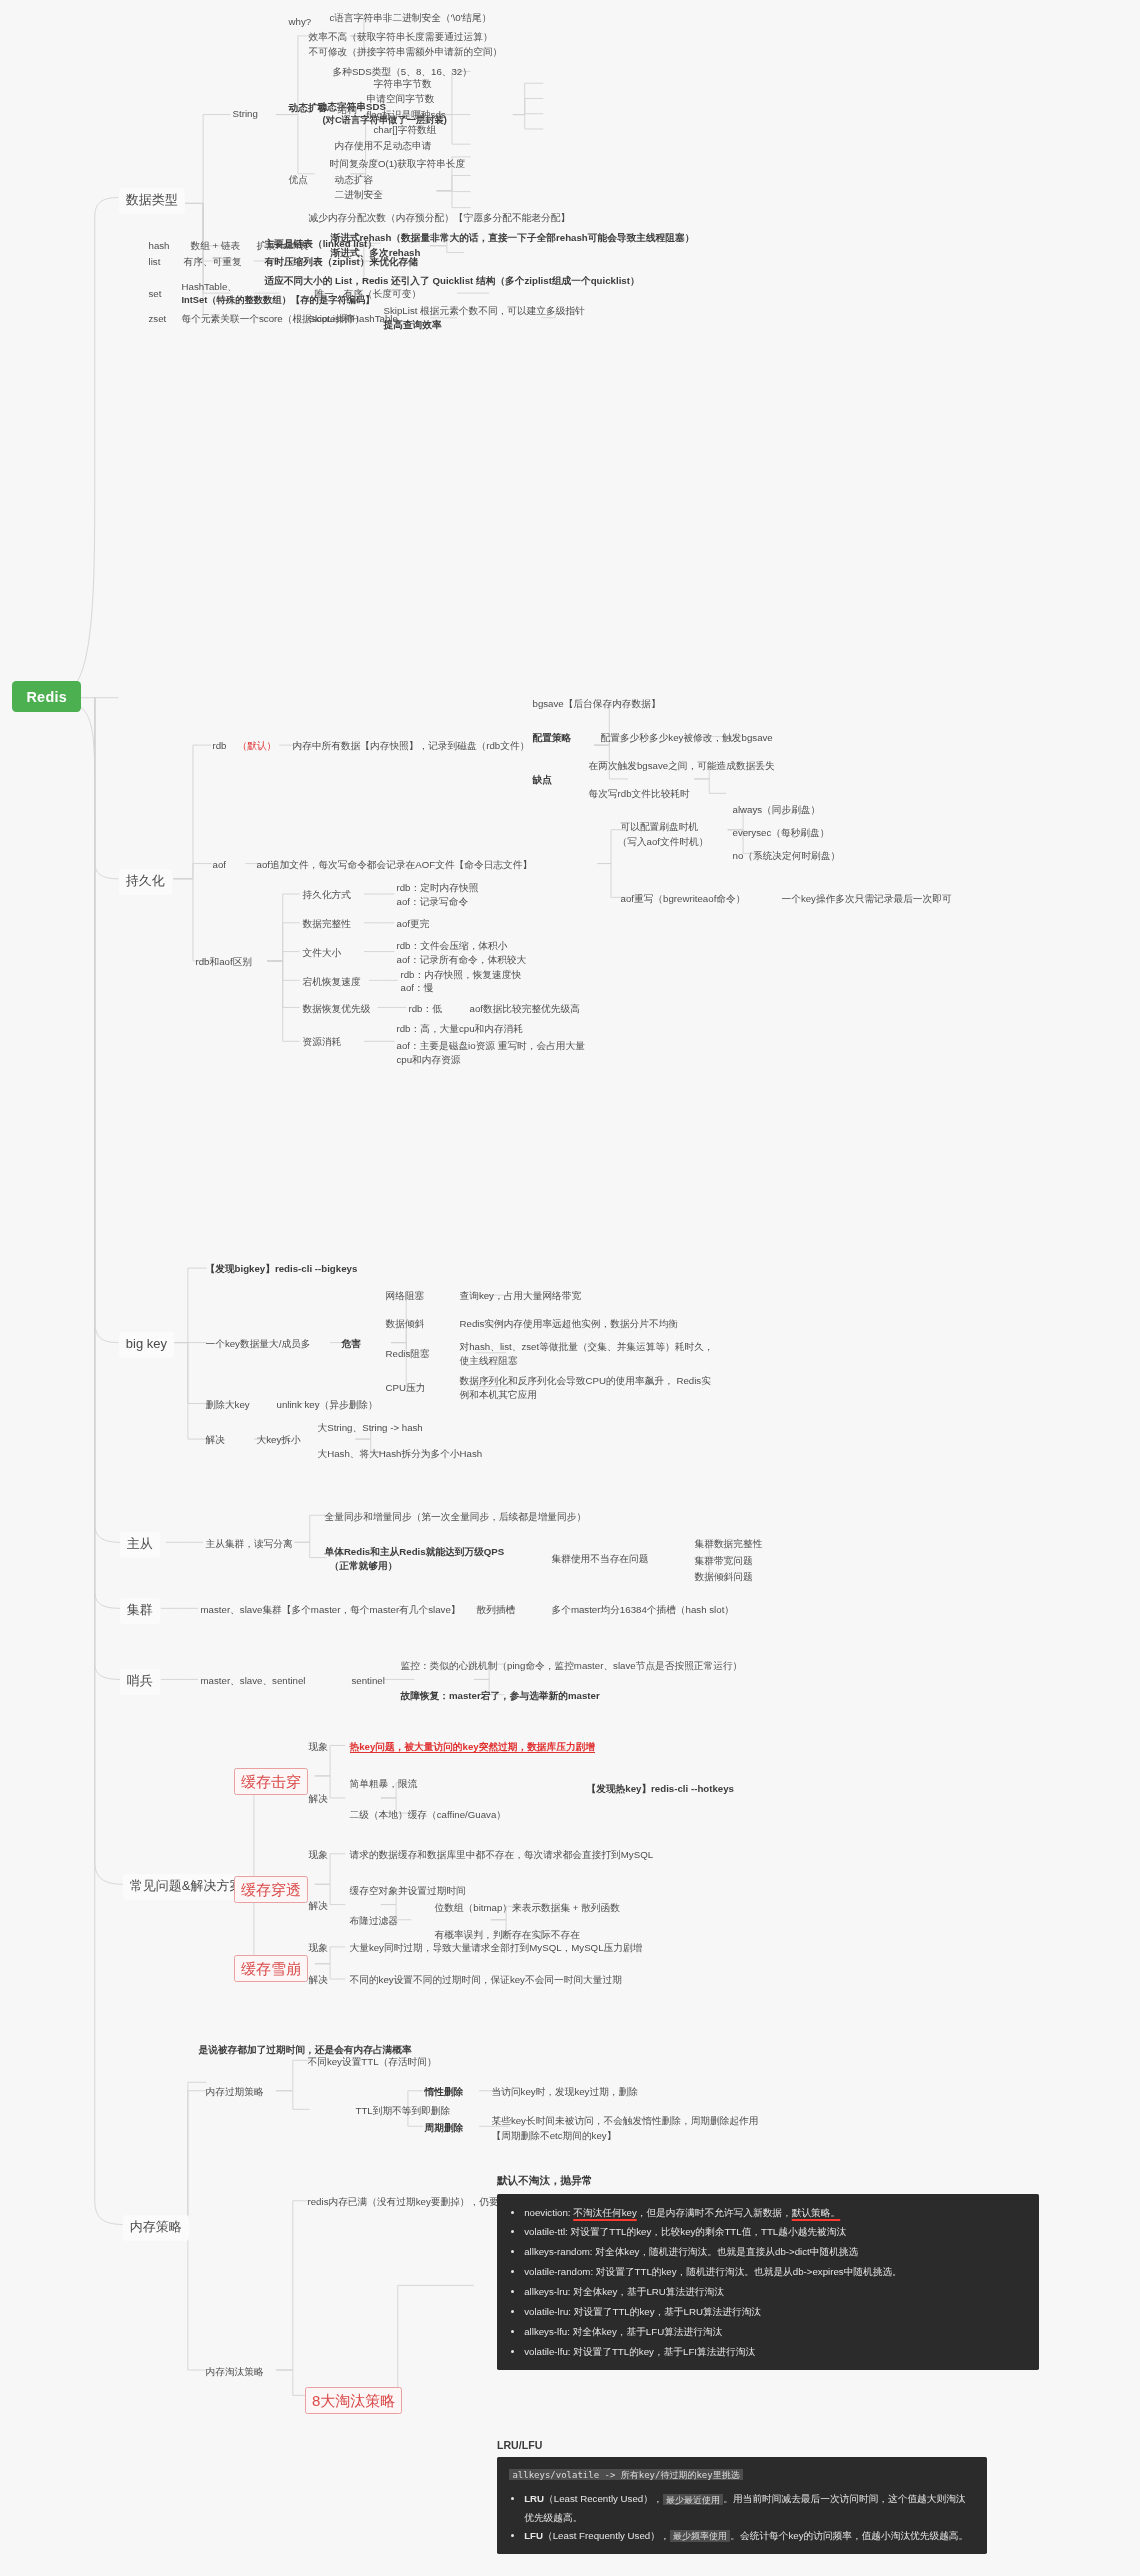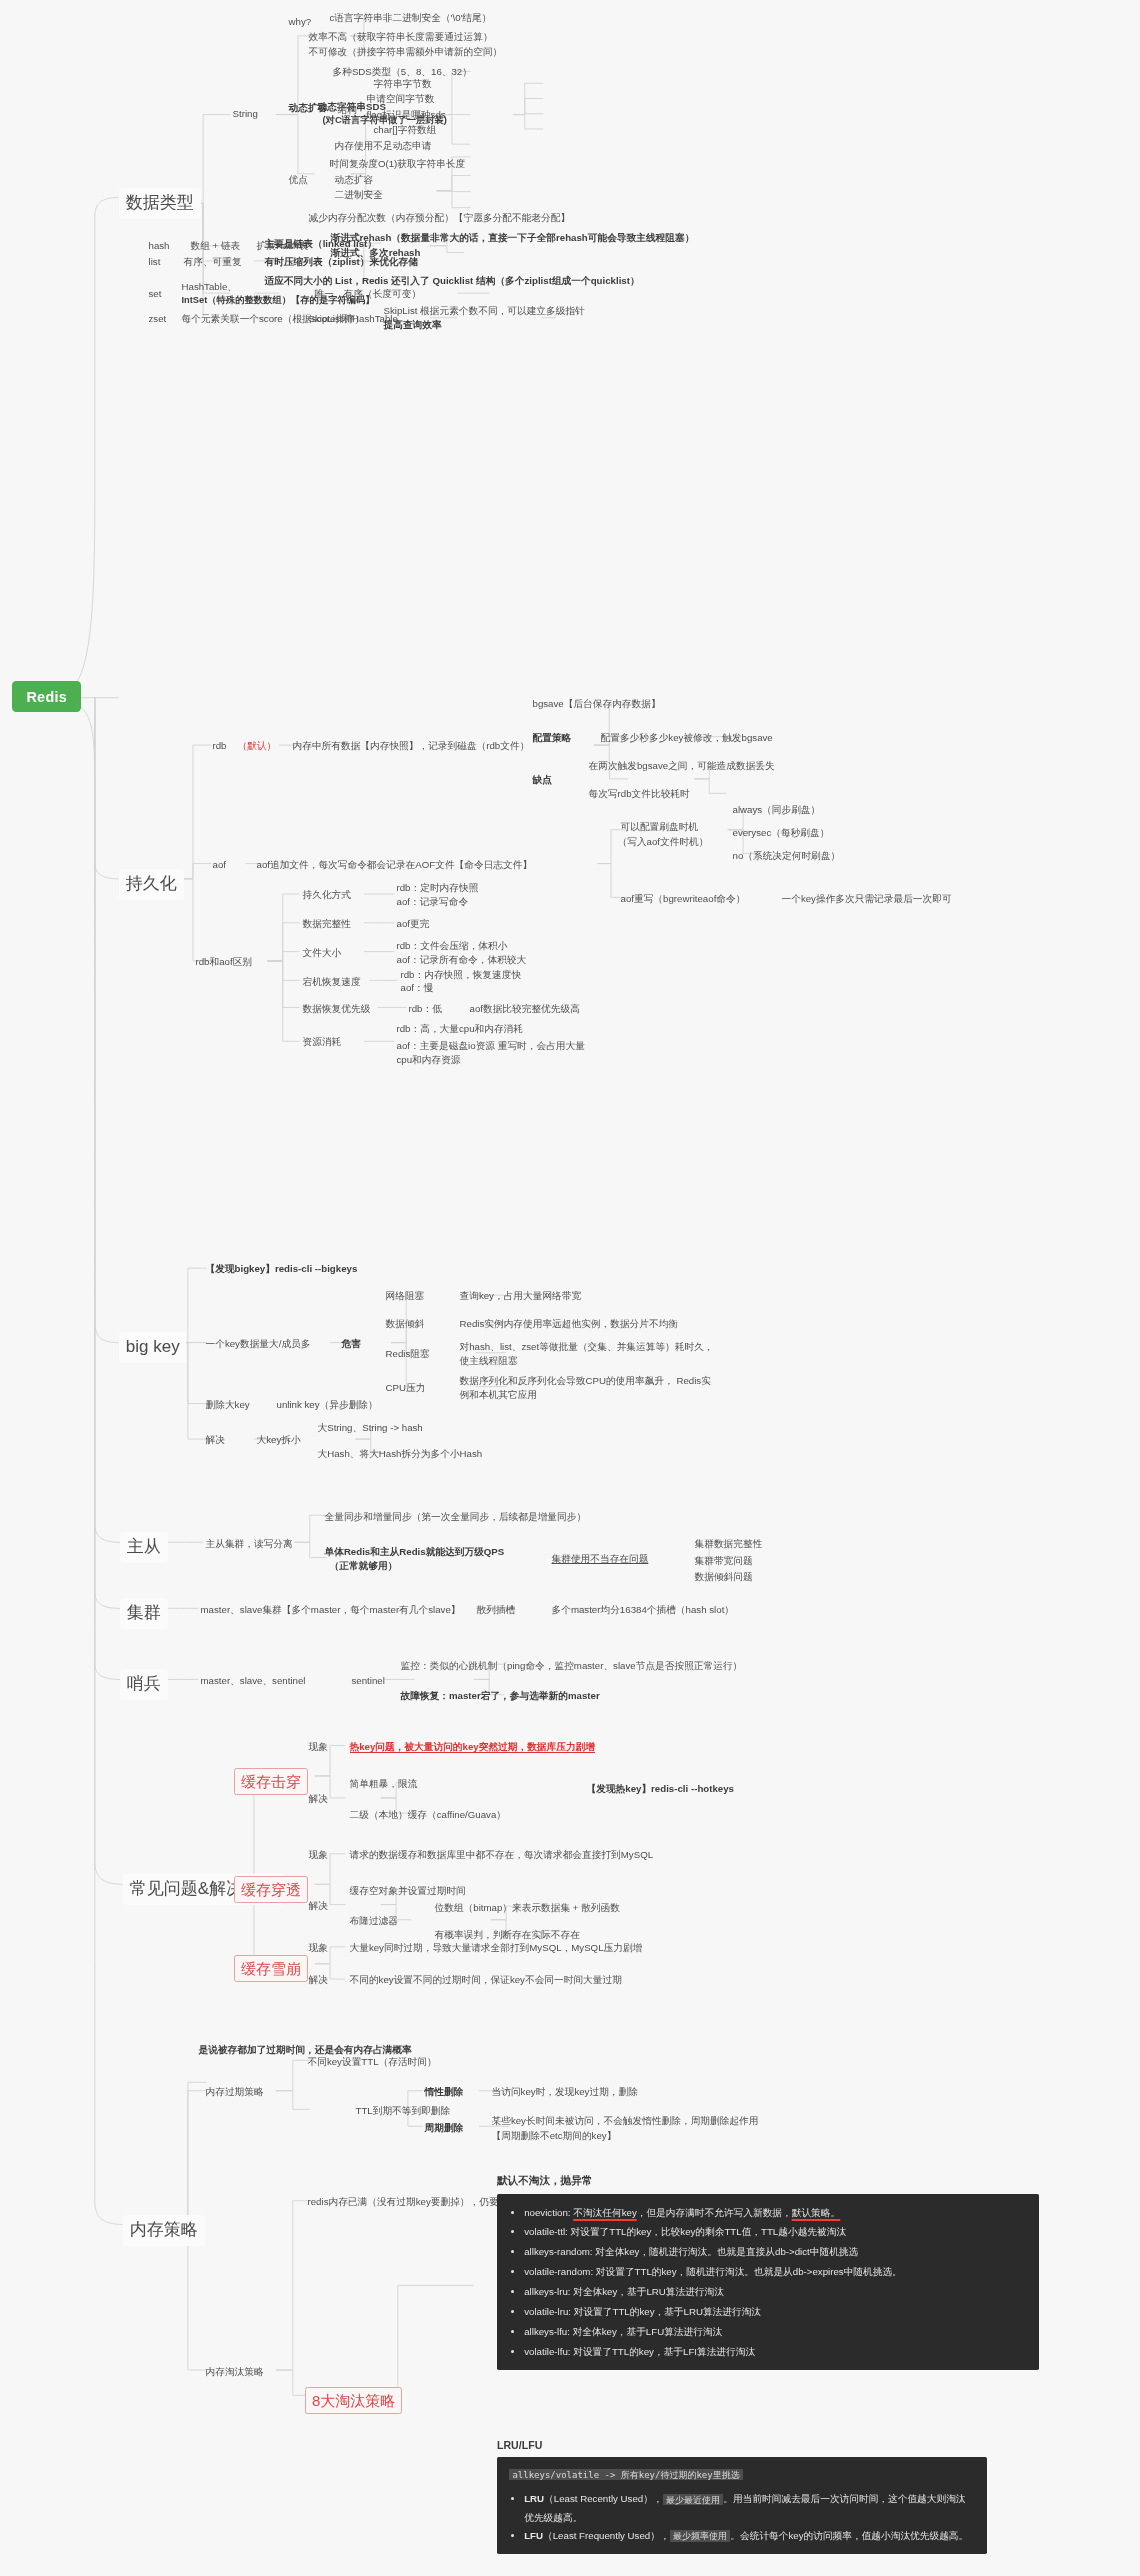--- a/index.html
+++ b/index.html
@@ -35,21 +35,21 @@
     position: absolute;
     background: #4CAF50;
     color: #ffffff;
     font-size: 14.4px;
     font-weight: 600;
     padding: 7.6px 14.4px;
     border-radius: 4.2px;
     letter-spacing: 0.3px;
   }
   .lvl1 {
-    font-size: 17px;
+    font-size: 13px;
     color: #4a4a4a;
     background: #fbfbfb;
     border-radius: 3.4px;
     padding: 3.4px 6.8px;
   }
   .bold { font-weight: 700; color: #3c3c3c; }
   .red { color: #e03030; }
   .redbox {
     color: #d94a4a;
     border: 0.8px solid #e8a0a0;
@@ -375,21 +375,21 @@
   <div class="node" style="left:274px; top:1397px;">unlink key（异步删除）</div>
   <div class="node" style="left:203px; top:1432px;">解决</div>
   <div class="node" style="left:254px; top:1432px;">大key拆小</div>
   <div class="node" style="left:315px; top:1420px;">大String、String -&gt; hash</div>
   <div class="node" style="left:315px; top:1446px;">大Hash、将大Hash拆分为多个小Hash</div>
 
   <div class="node" style="left:203px; top:1536px;">主从集群，读写分离</div>
   <div class="node" style="left:322px; top:1509px;">全量同步和增量同步（第一次全量同步，后续都是增量同步）</div>
   <div class="node bold" style="left:322px; top:1544px;">单体Redis和主从Redis就能达到万级QPS</div>
   <div class="node bold" style="left:327px; top:1558px;">（正常就够用）</div>
-  <div class="node" style="left:549px; top:1551px;text-decoration:underline;">集群使用不当存在问题</div>
+  <div class="node" style="left:549px; top:1551px;">集群使用不当存在问题</div>
   <div class="node" style="left:692px; top:1536px;">集群数据完整性</div>
   <div class="node" style="left:692px; top:1553px;">集群带宽问题</div>
   <div class="node" style="left:692px; top:1569px;">数据倾斜问题</div>
 
   <div class="node" style="left:198px; top:1602px;">master、slave集群【多个master，每个master有几个slave】</div>
   <div class="node" style="left:474px; top:1602px;">散列插槽</div>
   <div class="node" style="left:549px; top:1602px;">多个master均分16384个插槽（hash slot）</div>
 
   <div class="node" style="left:198px; top:1673px;">master、slave、sentinel</div>
   <div class="node" style="left:349px; top:1673px;">sentinel</div>

